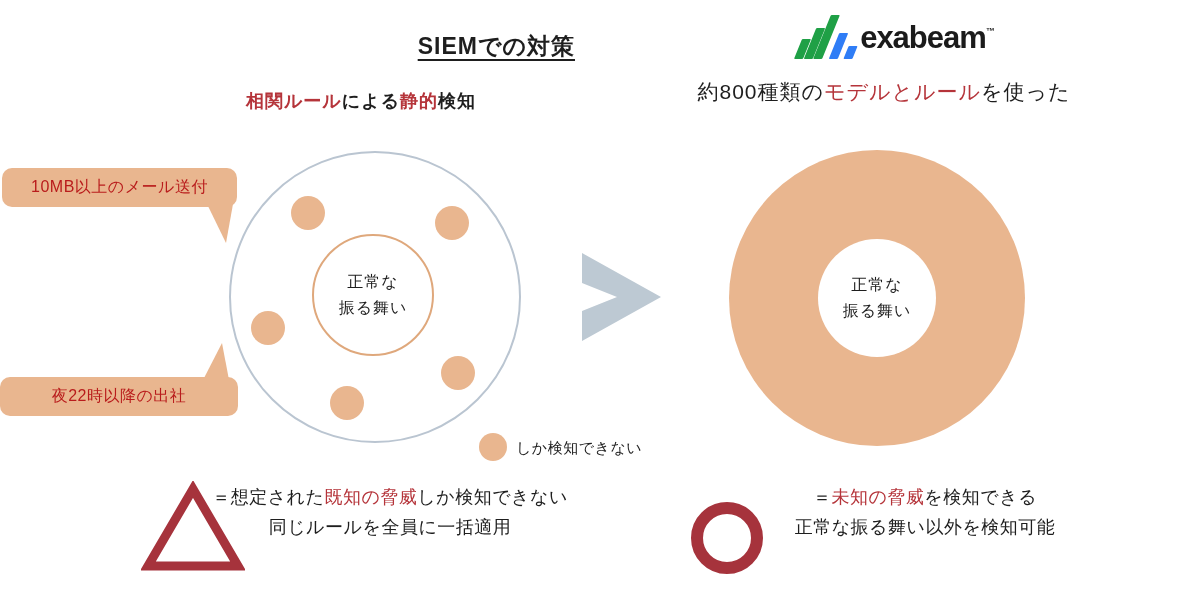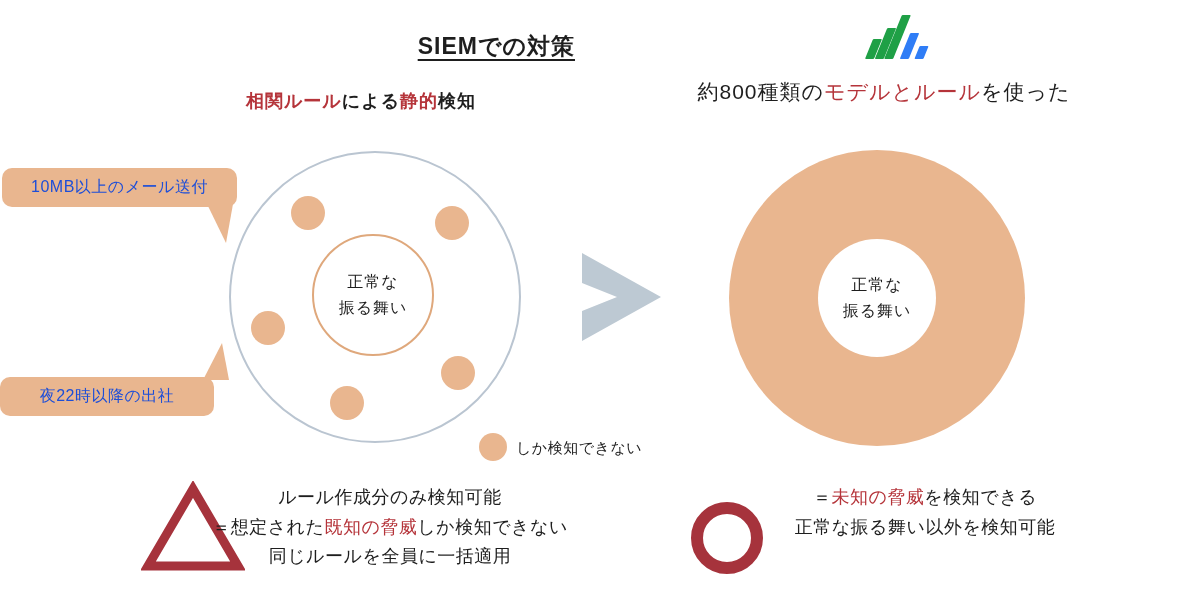--- a/index.html
+++ b/index.html
@@ -34,24 +34,24 @@
   .logo-tm{font-size:9px;vertical-align:14px;color:#1b1b1b;}
   .exa-title{
     left:644px;top:77px;width:480px;text-align:center;
     font-size:21px;font-weight:400;letter-spacing:1px;line-height:30px;
   }
 
   
   .bubble{
     background:#e9b68f;border-radius:10px;height:39px;
     display:flex;align-items:center;justify-content:center;
-    font-size:16px;color:#1d4ed8;letter-spacing:0.5px;
+    font-size:16px;color:#b91c1c;letter-spacing:0.5px;
   }
   .bubble1{left:2px;top:168px;width:235px;}
-  .bubble2{left:0px;top:377px;width:214px;justify-content:center;}
+  .bubble2{left:0px;top:377px;width:238px;justify-content:center;}
 
   
   .big-circle{
     left:229px;top:151px;width:292px;height:292px;box-sizing:border-box;
     border:2px solid #bac5d1;border-radius:50%;background:#ffffff;
   }
   .inner-circle{
     left:312px;top:234px;width:122px;height:122px;box-sizing:border-box;
     border:2px solid #dfa87c;border-radius:50%;background:#ffffff;
     display:flex;flex-direction:column;align-items:center;justify-content:center;
@@ -128,38 +128,38 @@
   </svg>
 
   <div class="abs logo-row">
     <span class="logo-mark">
       <span class="logo-bar lb1"></span>
       <span class="logo-bar lb2"></span>
       <span class="logo-bar lb3"></span>
       <span class="logo-bar lb4"></span>
       <span class="logo-bar lb5"></span>
     </span>
+    <span class="logo-word"><span>exabeam</span><span class="logo-tm">™</span></span>
   </div>
 
   <div class="abs exa-title">
     <div><span>約800種類の</span><span class="red">モデルとルール</span><span>を使った</span></div>
   </div>
 
   <div class="abs donut">
     <div class="donut-hole">
       <span>正常な</span>
       <span>振る舞い</span>
     </div>
   </div>
 
   <svg class="abs" style="left:141px;top:481px;" width="104" height="92">
     <polygon points="52,8 7,85 97,85" fill="none" stroke="#a6333c" stroke-width="9" stroke-linejoin="miter"></polygon>
   </svg>
   <div class="abs verdict verdict-left">
-    <div>ルール作成分のみ検知可能</div>
     <div><span>＝想定された</span><span class="red">既知の脅威</span><span>しか検知できない</span></div>
     <div>同じルールを全員に一括適用</div>
   </div>
 
   <div class="abs ring"></div>
   <div class="abs verdict verdict-right">
     <div><span>＝</span><span class="red">未知の脅威</span><span>を検知できる</span></div>
     <div>正常な振る舞い以外を検知可能</div>
   </div>
 

